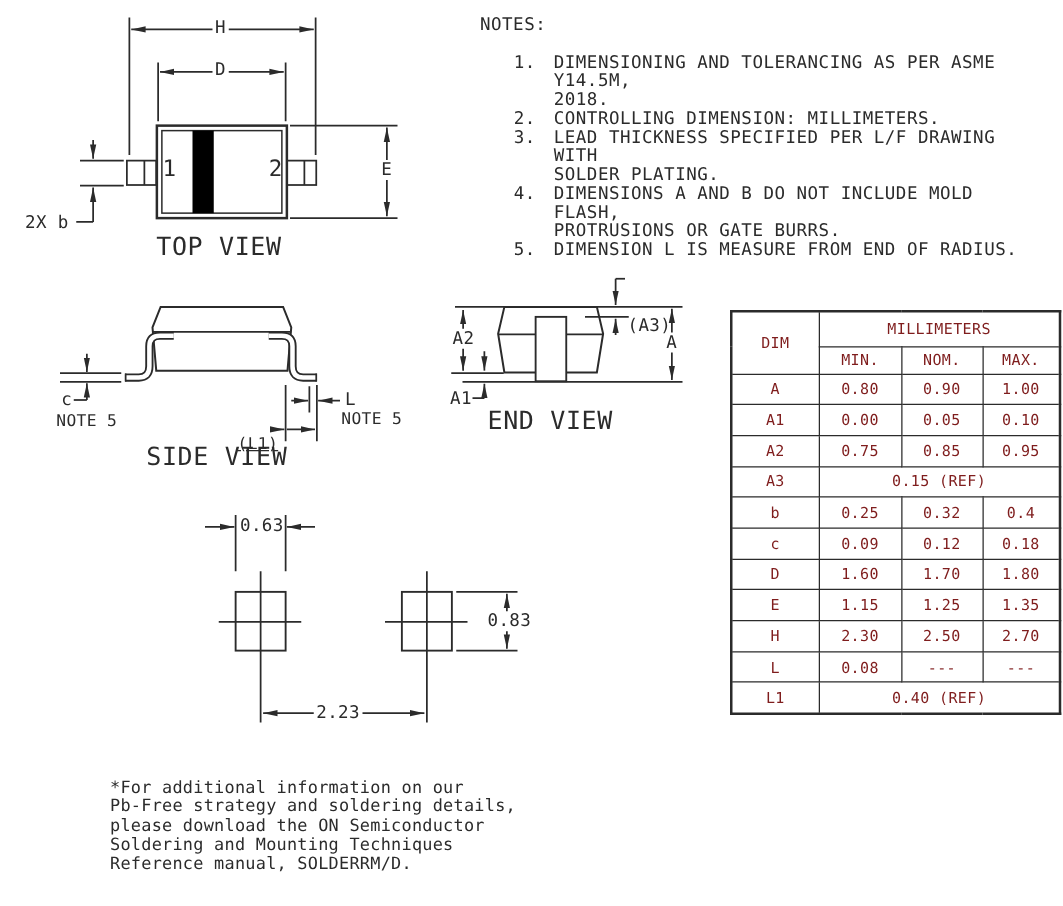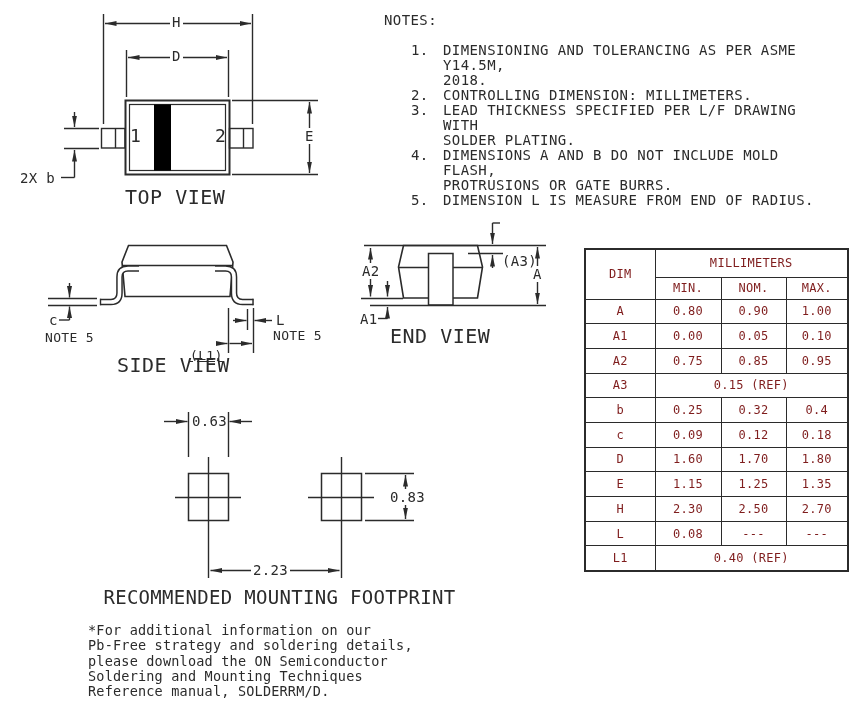--- a/index.html
+++ b/index.html
@@ -182,21 +182,20 @@
 
   <span class="lbl bg" style="left:360px;top:263px;">A2</span>
   <span class="lbl" style="left:360px;top:311px;">A1</span>
   <span class="lbl bg" style="left:531px;top:266px;">A</span>
   <span class="lbl" style="left:502px;top:217px;margin-top:36px;">(A3)</span>
   <span class="lbl vtitle" style="left:390px;top:328px;">END VIEW</span>
 
   <span class="lbl" style="left:192px;top:413px;">0.63</span>
   <span class="lbl bg" style="left:388px;top:489px;">0.83</span>
   <span class="lbl bg" style="left:251px;top:562px;">2.23</span>
-  <span class="lbl fp-title" style="left:103px;top:589px;">RECOMMENDED MOUNTING FOOTPRINT</span>
 
   <div class="notes">
     <p class="notes-title">NOTES:</p>
     <div class="note-item">
       <span class="note-num">1.</span>
       <span class="note-text">DIMENSIONING AND TOLERANCING AS PER ASME Y14.5M,
 2018.</span>
     </div>
     <div class="note-item">
       <span class="note-num">2.</span>

